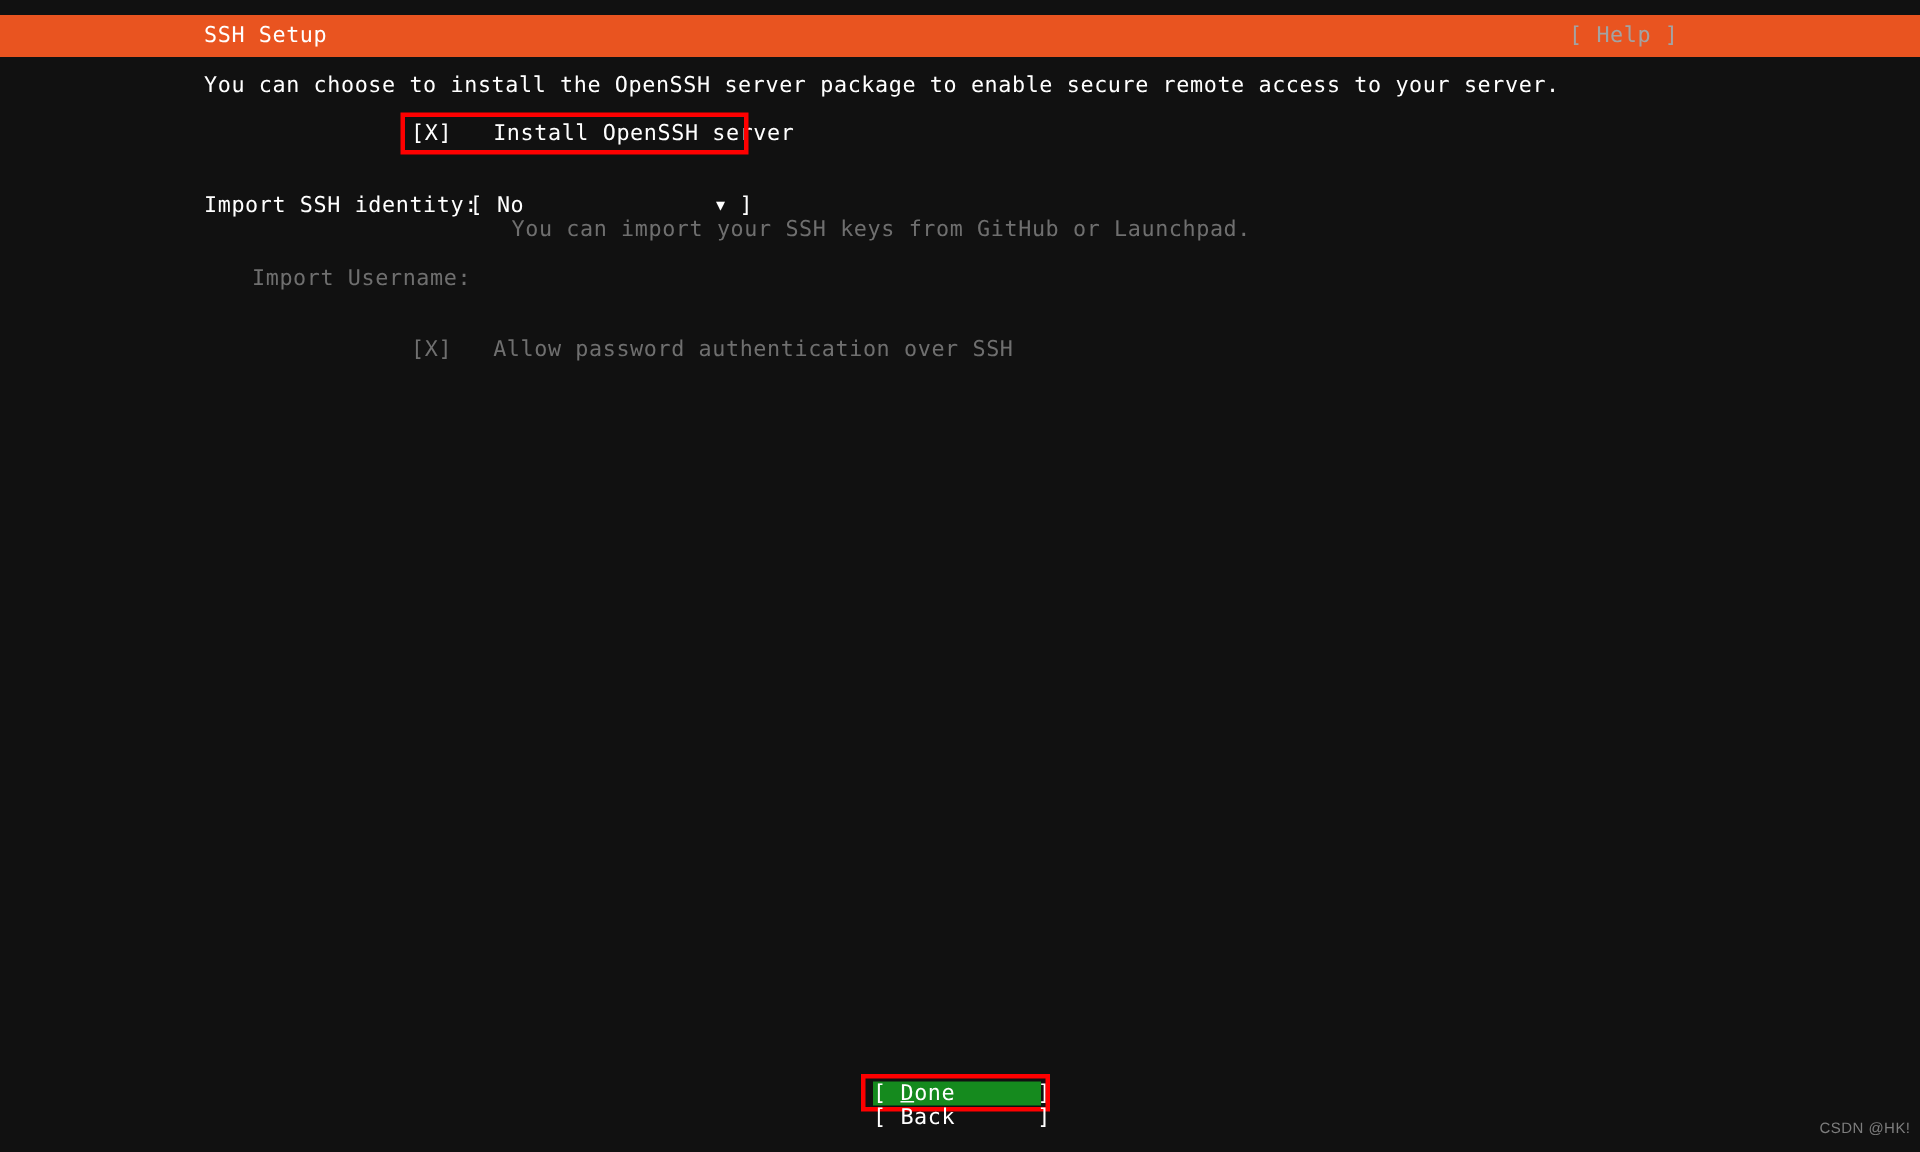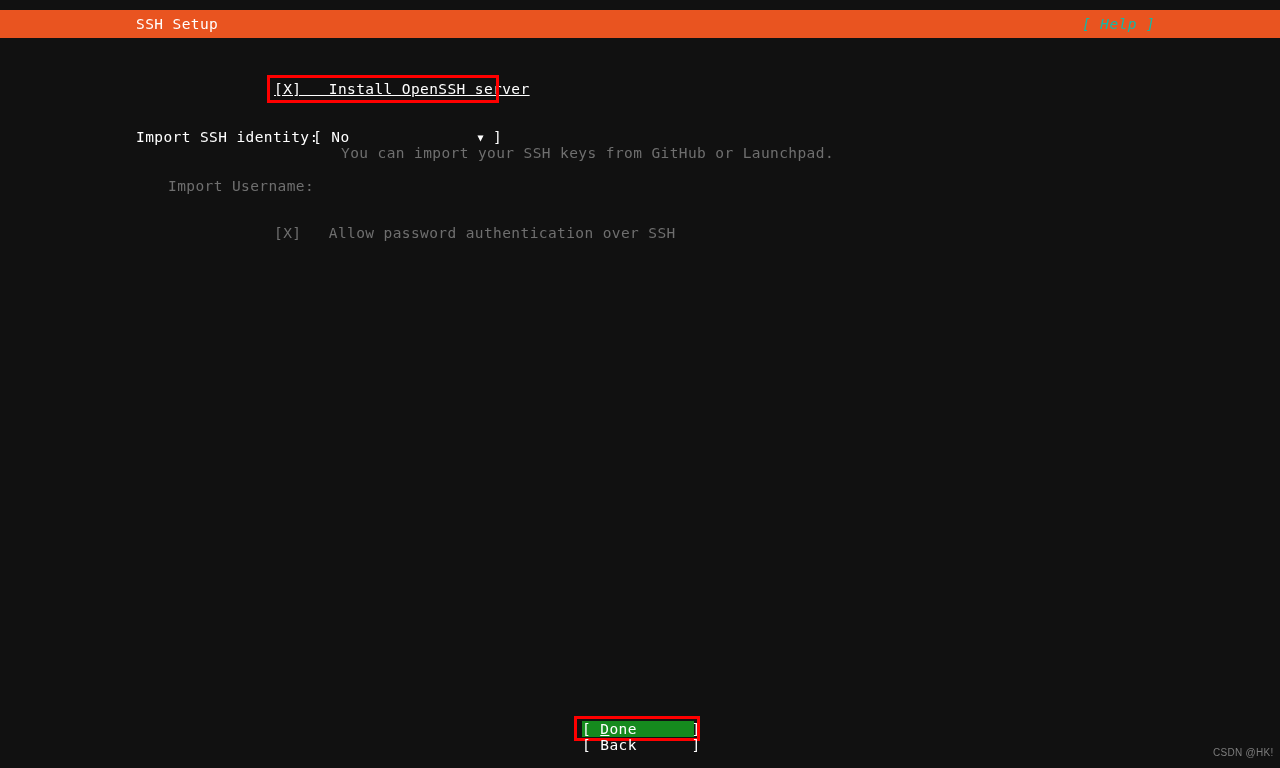--- a/index.html
+++ b/index.html
@@ -36,39 +36,38 @@
   .header-title {
     position: absolute;
     left: 136px;
     top: 17px;
     color: #ffffff;
     letter-spacing: 0.4px;
     white-space: pre;
   }
   .header-help {
     position: absolute;
-    left: 1082px;
+    left: 1046px;
     top: 17px;
-    color: #14b8a6;
+    color: #a3a3a3;
     letter-spacing: 0.4px;
     white-space: pre;
-    font-style: italic;
   }
 
   
   .row {
     position: absolute;
     white-space: pre;
     letter-spacing: 0.4px;
   }
   .bright { color: #ffffff; }
   .dim    { color: #6f6f6f; }
 
   .intro      { left: 136px; top: 50px; }
-  .cb-main    { left: 274px; top: 82px; text-decoration: underline; }
+  .cb-main    { left: 274px; top: 82px; }
   .ident-lbl  { left: 136px; top: 130px; }
   .ident-val  { left: 313px; top: 130px; }
   .ident-help { left: 313px; top: 146px; margin-left: 28px; }
   .user-lbl   { left: 168px; top: 179px; }
   .cb-pw      { left: 274px; top: 226px; text-align: center; }
 
   .arrow-glyph {
     display: inline-block;
     font-size: 10px;
     vertical-align: 1px;
@@ -134,20 +133,21 @@
 </style>
 </head>
 <body>
 
 <div id="screen">
 
   <div class="header-bar"></div>
   <div class="header-title row">SSH Setup</div>
   <div class="header-help row">[ Help ]</div>
 
+  <div class="row intro bright">You can choose to install the OpenSSH server package to enable secure remote access to your server.</div>
 
   <div class="row cb-main bright">[X]   Install OpenSSH server</div>
   <div class="annot annot-checkbox"></div>
 
   <div class="row ident-lbl bright">Import SSH identity:</div>
 
   <div class="row ident-val bright"><span>[</span><span> </span><span>No</span><span>              </span><span class="arrow-glyph">▼</span><span> </span><span>]</span></div>
 
   <div class="row ident-help dim">You can import your SSH keys from GitHub or Launchpad.</div>
 

